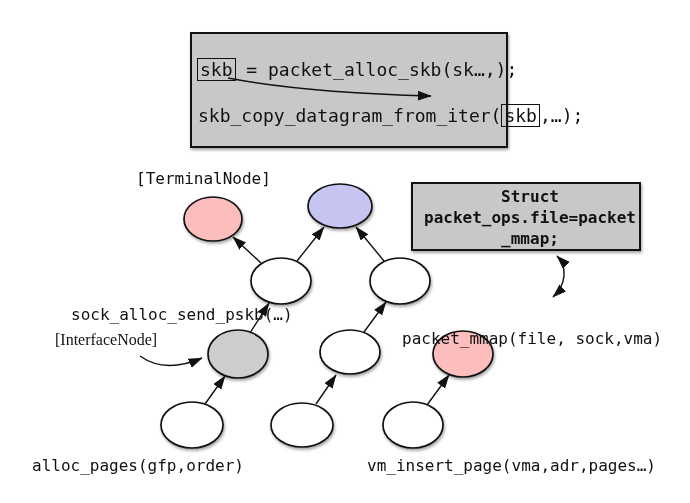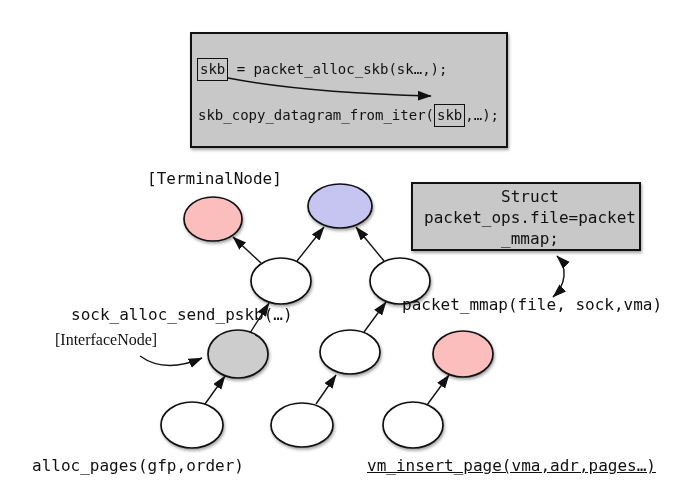--- a/index.html
+++ b/index.html
@@ -5,34 +5,35 @@
   html,body { margin:0; padding:0; background:#ffffff; }
   .stage {
     position:relative;
     width:690px; height:503px;
     background:#ffffff;
     font-family:"DejaVu Sans Mono","Liberation Mono",monospace;
     overflow:hidden;
   }
   .stage svg { position:absolute; left:0; top:0; }
   .txt { position:absolute; color:#111; white-space:pre; }
-  .code-line { font-size:14px; line-height:21px; }
+  .code-line { font-size:18px; line-height:21px; }
   .lbl { font-size:16px; line-height:20px; }
   .token {
     display:inline-block;
     border:1.5px solid #111;
     padding:0 2px;
     background:transparent;
   }
   .struct-text {
     position:absolute;
     left:412px; top:186px; width:236px;
     text-align:center;
     font-size:16px; line-height:21px;
     color:#111;
+    font-weight:bold;
   }
   .shadowed { filter: drop-shadow(1.5px 2.5px 1.5px rgba(50,50,50,0.45)); }
 </style>
 </head>
 <body>
 
 <div class="stage">
 
   <svg width="690" height="503" viewBox="0 0 690 503">
     <defs>
@@ -83,20 +84,20 @@
   <div class="txt code-line" style="left:197px; top:58px;"><span class="token">skb</span><span> = packet_alloc_skb(sk…,);</span></div>
 
   <div class="txt code-line" style="left:198px; top:104px;"><span>skb_copy_datagram_from_iter(</span><span class="token">skb</span><span>,…);</span></div>
 
   <div class="struct-text">
     <div>Struct</div>
     <div>packet_ops.file=packet</div>
     <div>_mmap;</div>
   </div>
 
-  <div class="txt lbl" style="left:136px; top:169px;margin-left:11px;">[TerminalNode]</div>
+  <div class="txt lbl" style="left:136px; top:169px;">[TerminalNode]</div>
   <div class="txt lbl" style="left:35px; top:305px;margin-left:36px;">sock_alloc_send_pskb(…)</div>
   <div class="txt lbl" style="left:55px; top:330px;font-family:Liberation Serif, serif;">[InterfaceNode]</div>
-  <div class="txt lbl" style="left:402px; top:295px;">packet_mmap(file, sock,vma)</div>
+  <div class="txt lbl" style="left:402px; top:329px;">packet_mmap(file, sock,vma)</div>
   <div class="txt lbl" style="left:32px; top:456px;">alloc_pages(gfp,order)</div>
-  <div class="txt lbl" style="left:367px; top:456px;text-decoration:underline;">vm_insert_page(vma,adr,pages…)</div>
+  <div class="txt lbl" style="left:367px; top:456px;">vm_insert_page(vma,adr,pages…)</div>
 
 </div>
 
 </body></html>

